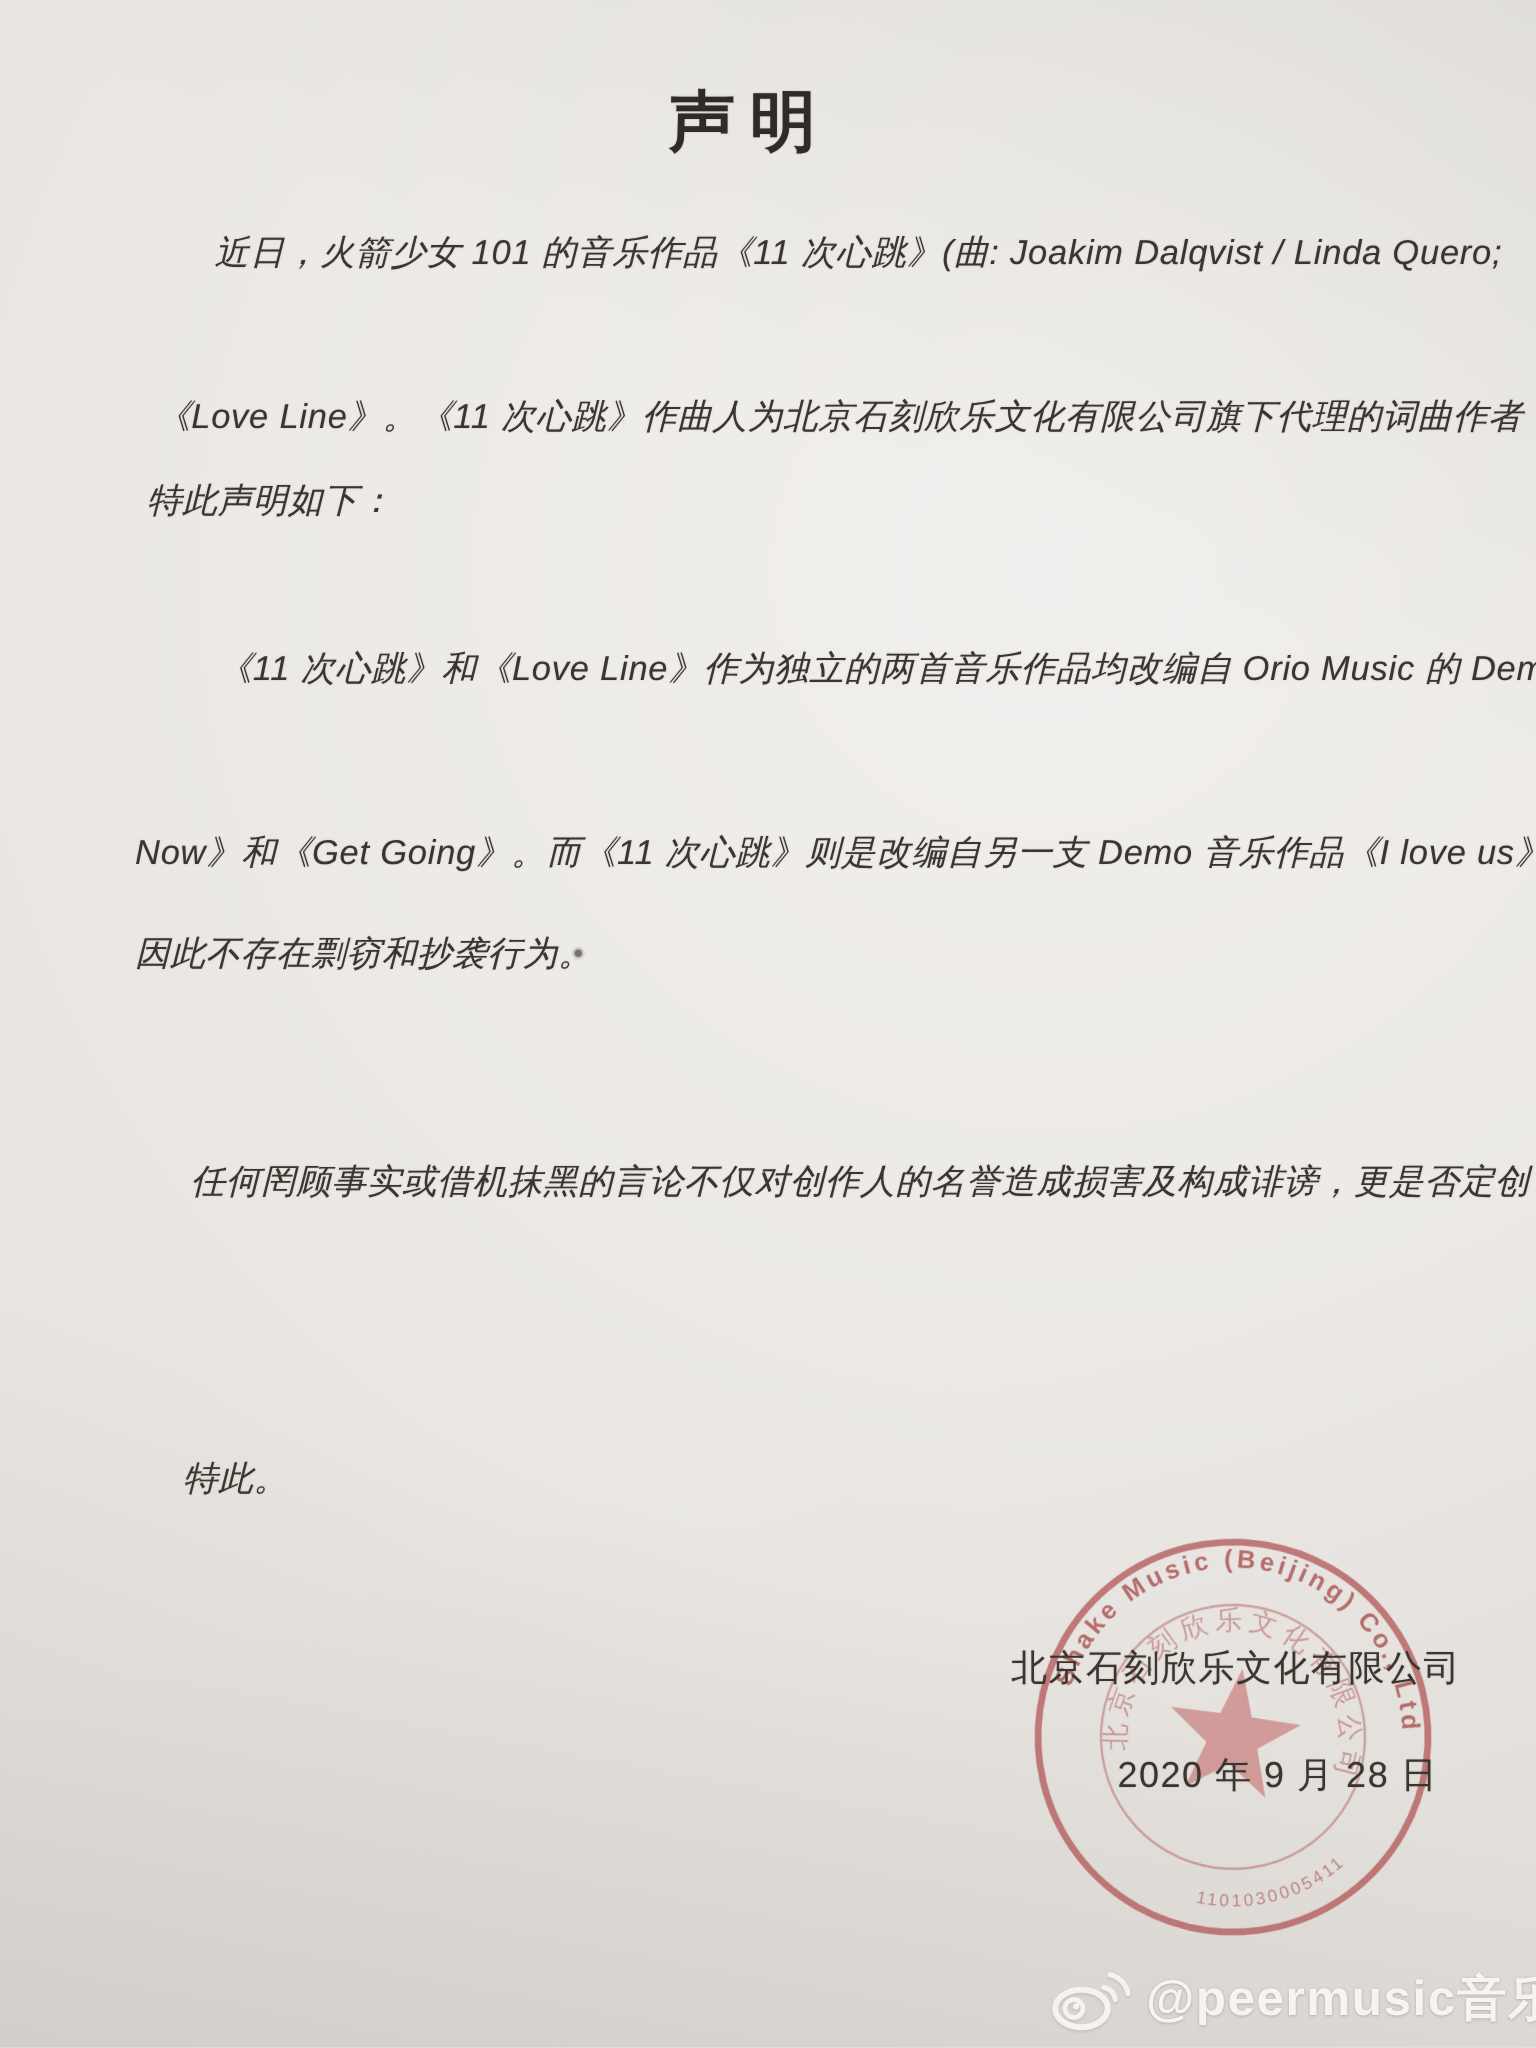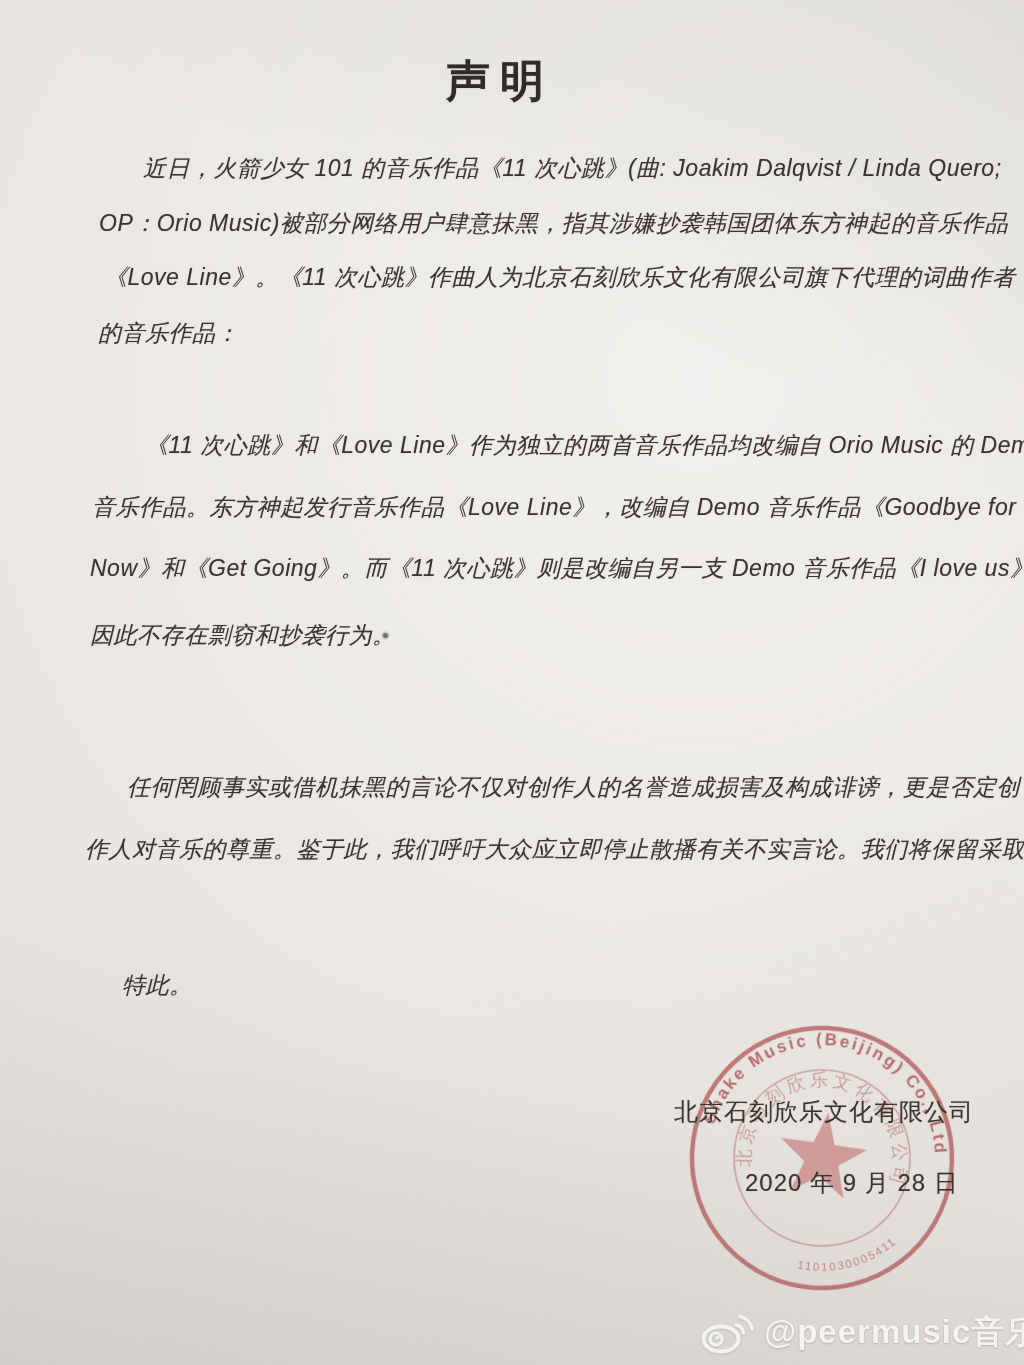--- a/index.html
+++ b/index.html
@@ -65,31 +65,28 @@
     filter:drop-shadow(0 1px 1px rgba(120,114,106,0.3));}
 </style>
 </head>
 <body>
 
 <div class="page">
 
   <h1 class="title">声明</h1>
 
   <div class="line" style="top:153px;left:143px">近日，火箭少女 101 的音乐作品《11 次心跳》(曲: Joakim Dalqvist / Linda Quero;</div>
-  <div class="line" style="top:208px;left:99px">OP：Orio Music)被部分网络用户肆意抹黑，指其涉嫌抄袭韩国团体东方神起的音乐作品</div>
   <div class="line" style="top:262px;left:104px">《Love Line》。《11 次心跳》作曲人为北京石刻欣乐文化有限公司旗下代理的词曲作者，现</div>
-  <div class="line" style="top:318px;left:98px">的音乐作品：</div>
+  <div class="line" style="top:318px;left:98px">特此声明如下：</div>
 
   <div class="line" style="top:430px;left:145px">《11 次心跳》和《Love Line》作为独立的两首音乐作品均改编自 Orio Music 的 Demo</div>
-  <div class="line" style="top:492px;left:92px">音乐作品。东方神起发行音乐作品《Love Line》，改编自 Demo 音乐作品《Goodbye for</div>
   <div class="line" style="top:553px;left:90px">Now》和《Get Going》。而《11 次心跳》则是改编自另一支 Demo 音乐作品《I love us》，</div>
   <div class="line" style="top:620px;left:90px">因此不存在剽窃和抄袭行为。</div>
 
   <div class="line" style="top:772px;left:127px">任何罔顾事实或借机抹黑的言论不仅对创作人的名誉造成损害及构成诽谤，更是否定创</div>
-  <div class="line" style="top:834px;left:85px">作人对音乐的尊重。鉴于此，我们呼吁大众应立即停止散播有关不实言论。我们将保留采取</div>
 
   <div class="line" style="top:970px;left:122px">特此。</div>
 
   <div class="dust"></div>
 
   <svg class="seal" viewBox="0 0 280 280" aria-hidden="true">
     <circle class="ring-outer" cx="140" cy="140" r="130"></circle>
     <circle class="ring-inner" cx="140" cy="140" r="88"></circle>
     <defs>
       <path id="sealTop" d="M 47.4,204.8 A 113,113 0 1 1 232.6,204.8" fill="none"></path>

